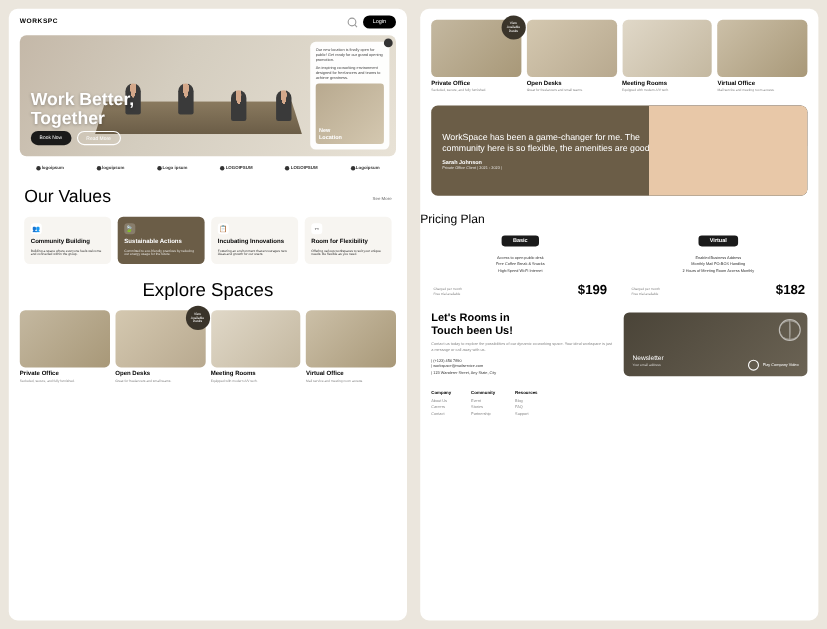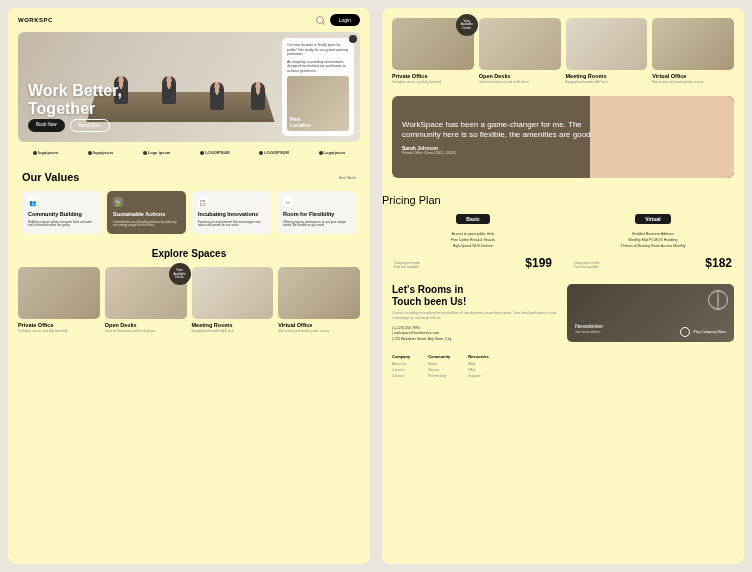--- a/index.html
+++ b/index.html
@@ -1,17 +1,17 @@
 <!DOCTYPE html>
 <html><head>
 <meta charset="utf-8">
 <style>
 *{margin:0;padding:0;box-sizing:border-box;font-family:-apple-system,BlinkMacSystemFont,'Segoe UI',sans-serif}
 body{background:#ebe6dd;width:752px;height:572px;overflow:hidden;display:flex;gap:12px;padding:8px}
-.col{flex:1;background:#fef9c3;border-radius:8px;overflow:hidden;display:flex;flex-direction:column;font-size:5px}
+.col{flex:1;background:#ffffff;border-radius:8px;overflow:hidden;display:flex;flex-direction:column;font-size:5px}
 .col::-webkit-scrollbar{width:0}
 
 
 .header{display:flex;align-items:center;justify-content:space-between;padding:6px 10px}
 .logo{font-weight:700;font-size:6px;letter-spacing:0.5px}
 .header-right{display:flex;align-items:center;gap:6px}
 .login-btn{background:#000;color:#fff;padding:3px 9px;border-radius:10px;font-size:5px;font-weight:500}
 .search-ic{width:8px;height:8px;border:1px solid #999;border-radius:50%;position:relative}
 .search-ic:after{content:'';position:absolute;width:3px;height:1px;background:#999;bottom:-1px;right:-2px;transform:rotate(45deg)}
 
@@ -30,32 +30,32 @@
 .hero-card-img{flex:1;background:linear-gradient(135deg,#b8a98f,#d4c8b0);border-radius:3px;position:relative}
 .hero-card-label{position:absolute;bottom:3px;left:3px;color:#fff;font-size:5px;font-weight:600}
 .close-dot{position:absolute;top:3px;right:3px;width:8px;height:8px;background:#333;border-radius:50%;z-index:4}
 
 .logos{display:flex;justify-content:space-around;padding:8px 10px;align-items:center}
 .logo-item{font-size:4px;color:#333;font-weight:600;display:flex;align-items:center;gap:1px}
 .logo-item:before{content:'';width:4px;height:4px;background:#333;border-radius:50%}
 
 .section{padding:8px 14px}
 .sec-head{display:flex;justify-content:space-between;align-items:center;margin-bottom:8px}
-.sec-title{font-size:11px;font-weight:700}
+.sec-title{font-size:16px;font-weight:400}
 .see-more{font-size:4px;color:#666}
 
 .values{display:flex;gap:6px}
 .val-card{flex:1;padding:6px;border-radius:5px;background:#f7f5f1}
 .val-card.active{background:#6b5d47;color:#fff}
 .val-ic{width:10px;height:10px;background:#fff;border-radius:3px;margin-bottom:4px;display:flex;align-items:center;justify-content:center;font-size:6px}
 .val-card.active .val-ic{background:rgba(255,255,255,.2)}
 .val-title{font-size:5.5px;font-weight:600;margin-bottom:3px;line-height:1.2}
 .val-desc{font-size:3px;line-height:1.3;opacity:.8}
 
-.explore-title{text-align:center;font-size:10px;font-weight:700;margin:6px 0 8px}
+.explore-title{text-align:center;font-size:17px;font-weight:400;margin:6px 0 8px}
 .spaces{display:flex;gap:5px;padding:0 10px 10px}
 .space{flex:1}
 .space-img{height:52px;border-radius:5px;background:linear-gradient(135deg,#c4b8a0,#a89878);position:relative;margin-bottom:3px}
 .space-img.s2{background:linear-gradient(135deg,#d4c8b0,#b8a98f)}
 .space-img.s3{background:linear-gradient(135deg,#e0d8c8,#c4b8a0)}
 .space-img.s4{background:linear-gradient(135deg,#ccc0a8,#a89878)}
 .badge-circle{position:absolute;top:-4px;right:-4px;width:22px;height:22px;background:#3a342a;border-radius:50%;color:#fff;font-size:3px;display:flex;align-items:center;justify-content:center;text-align:center;line-height:1.1;padding:2px}
 .space-name{font-size:5.5px;font-weight:600;margin-bottom:1px}
 .space-desc{font-size:3px;color:#888}
 

